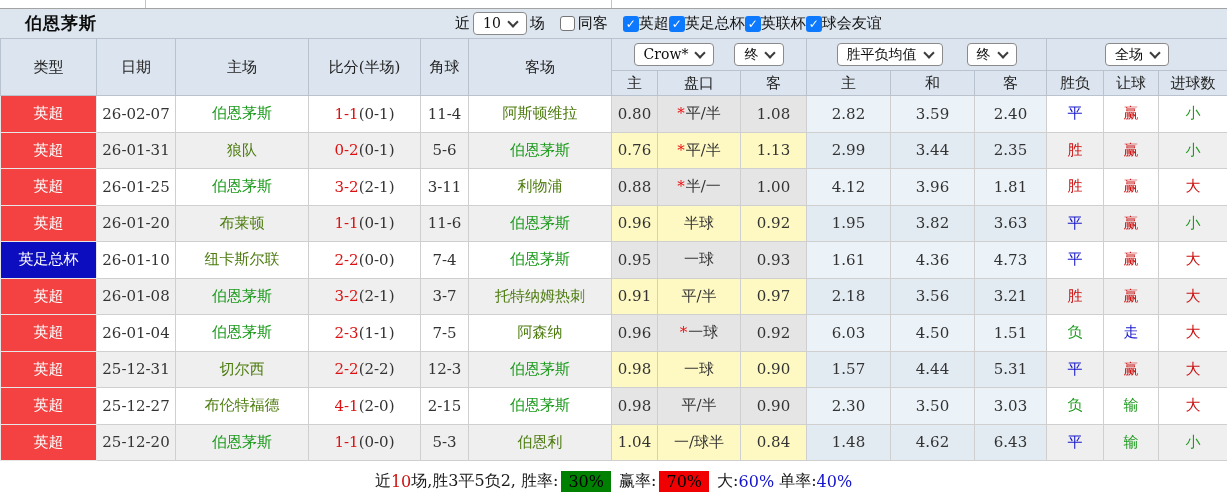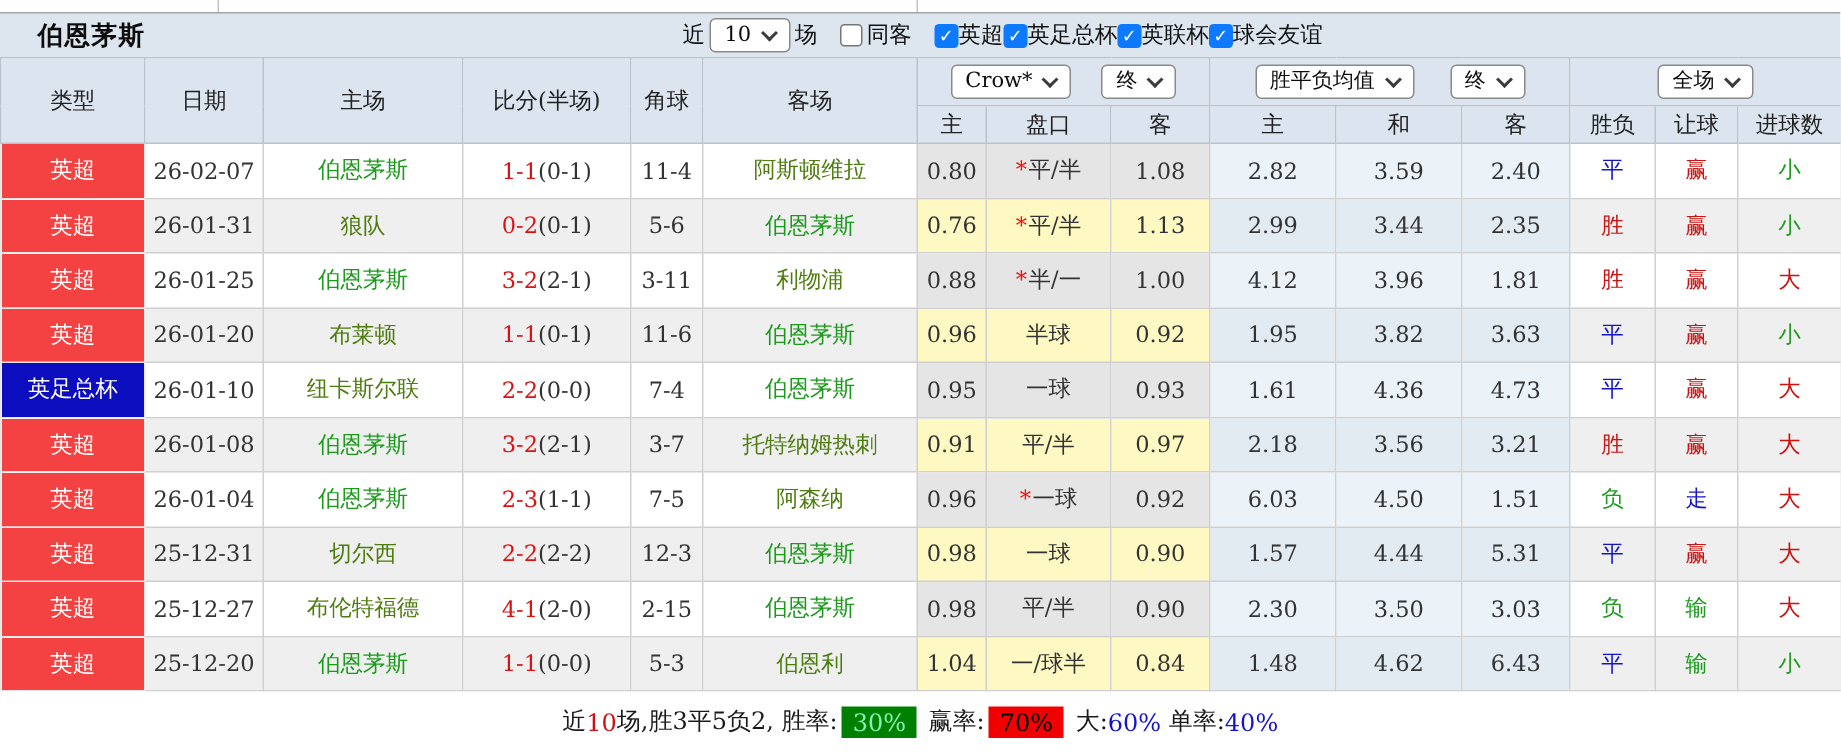--- a/index.html
+++ b/index.html
@@ -346,20 +346,20 @@
         <td class="mark c-green">输</td>
         <td class="mark c-green">小</td>
       </tr>
     </tbody>
 </table>
 
 <div class="footer" id="footer-line">
     <span>近</span>
     <span style="color: rgb(204, 17, 17);">10</span>
     <span>场,胜3平5负2, 胜率:</span>
-    <span class="pill" style="color: #86efac; background: rgb(0, 128, 0);">30%</span>
+    <span class="pill" style="color: #000000; background: rgb(0, 128, 0);">30%</span>
     <span> 赢率:</span>
     <span class="pill" style="color: #000000; background: rgb(240, 0, 0);">70%</span>
     <span> 大:</span>
     <span style="color: rgb(20, 20, 204);">60%</span>
     <span> 单率:</span>
     <span style="color: rgb(20, 20, 204);">40%</span>
   </div>
 
 </body></html>

